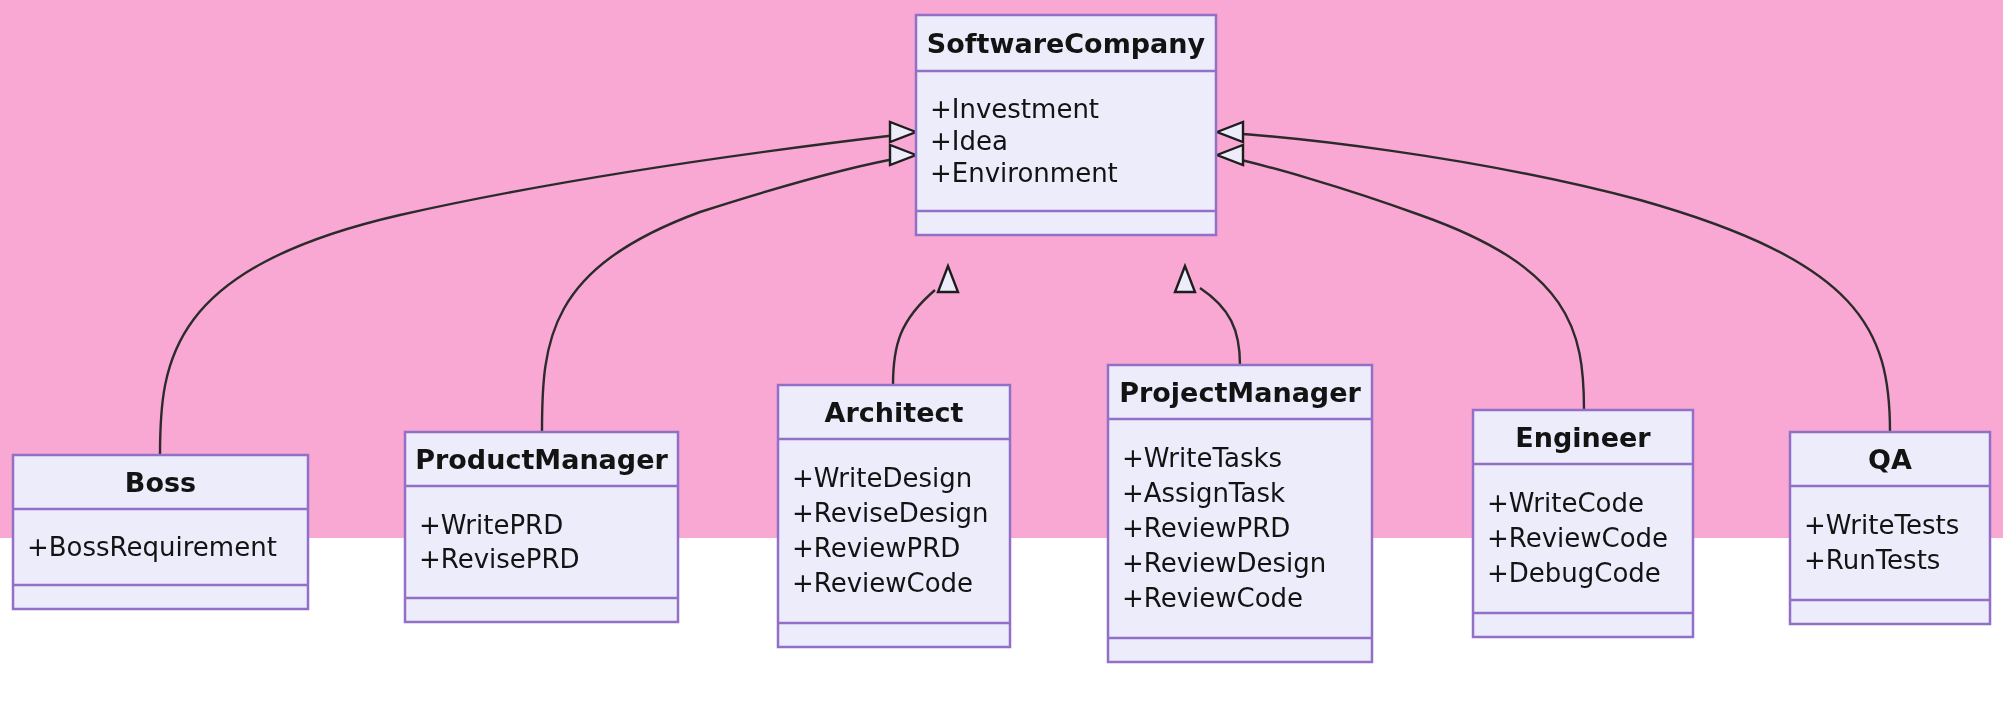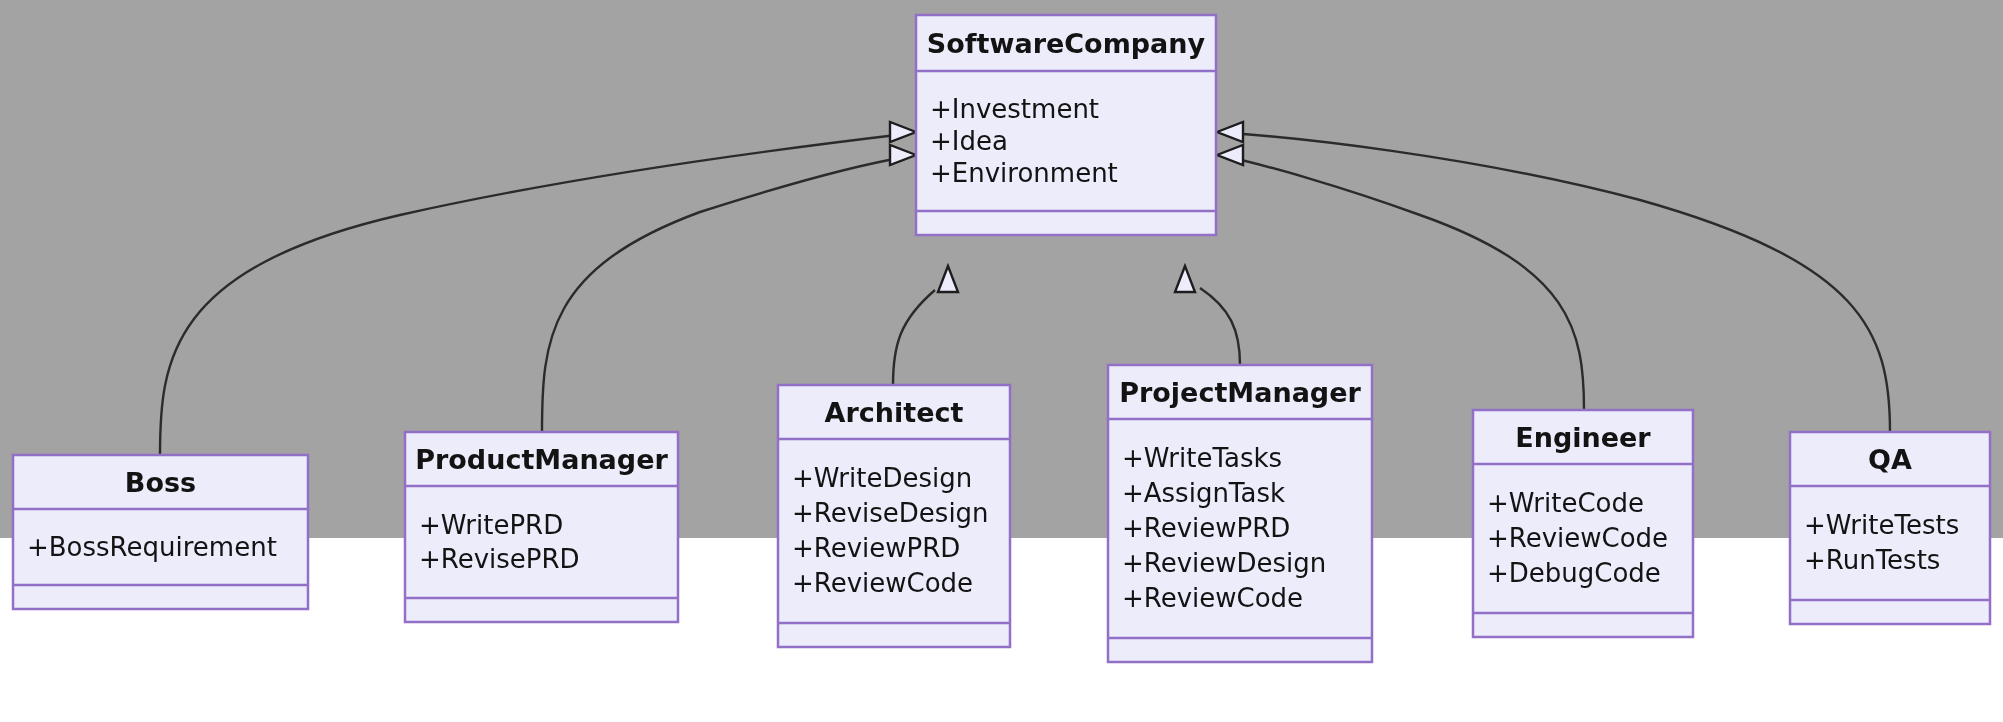--- a/index.html
+++ b/index.html
@@ -10,21 +10,21 @@
   body {
     font-family: "DejaVu Sans", sans-serif;
     width: 2003px;
     height: 722px;
     overflow: hidden;
   }
   #diagram-root {
     position: relative;
     width: 2003px;
     height: 538px;
-    background: #a3a3a3;
+    background: #f9a8d4;
   }
   svg#uml-canvas {
     position: absolute;
     left: 0;
     top: 0;
     width: 2003px;
     height: 722px;
     display: block;
   }
   .cls-box {

